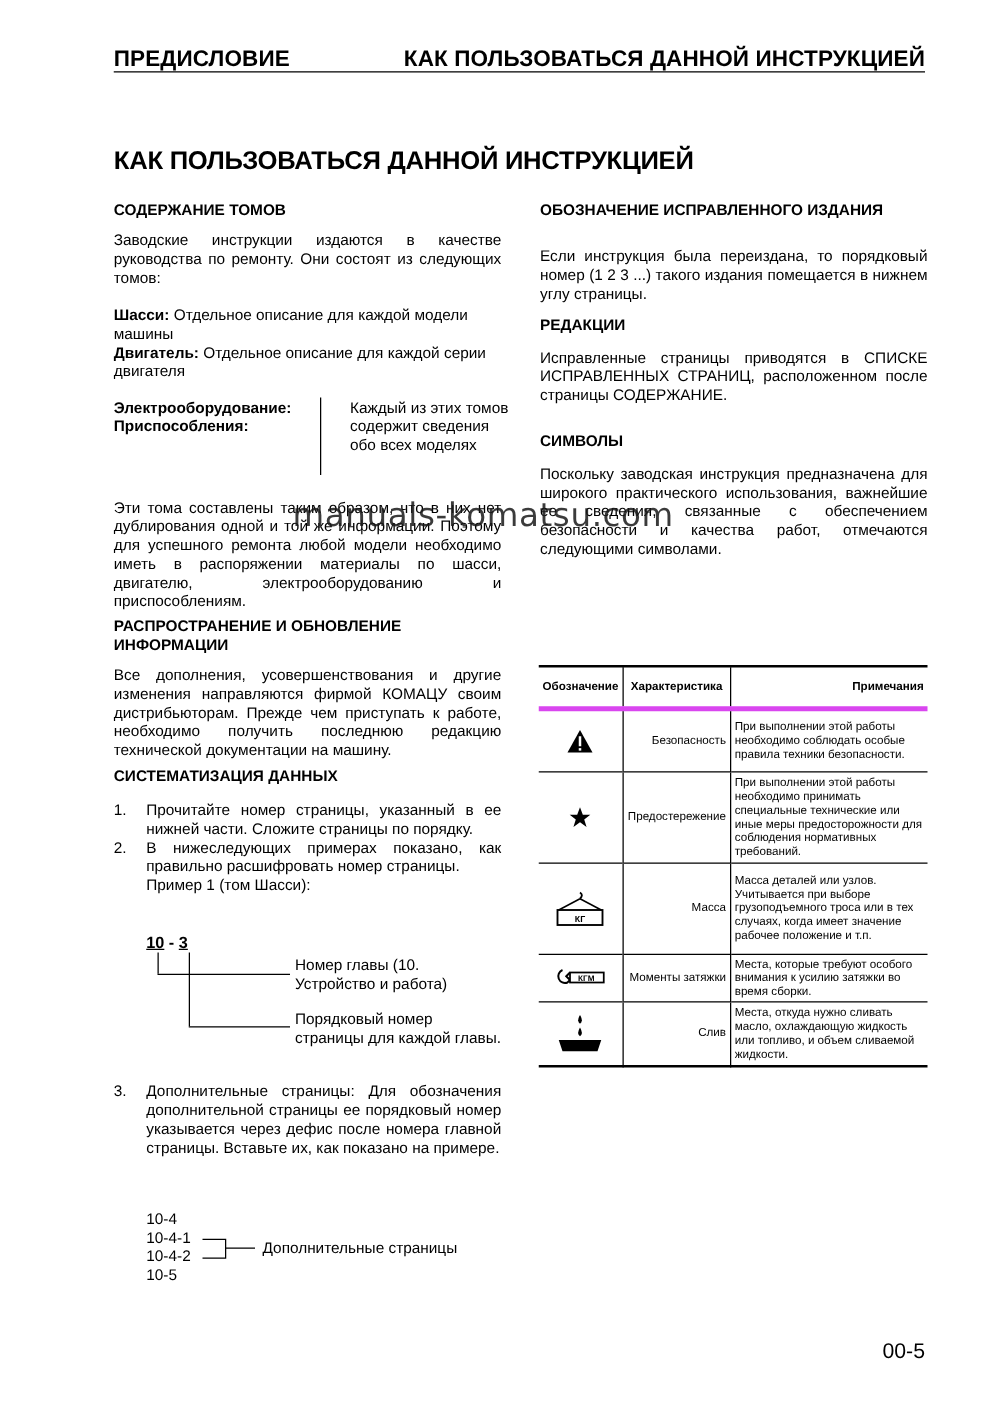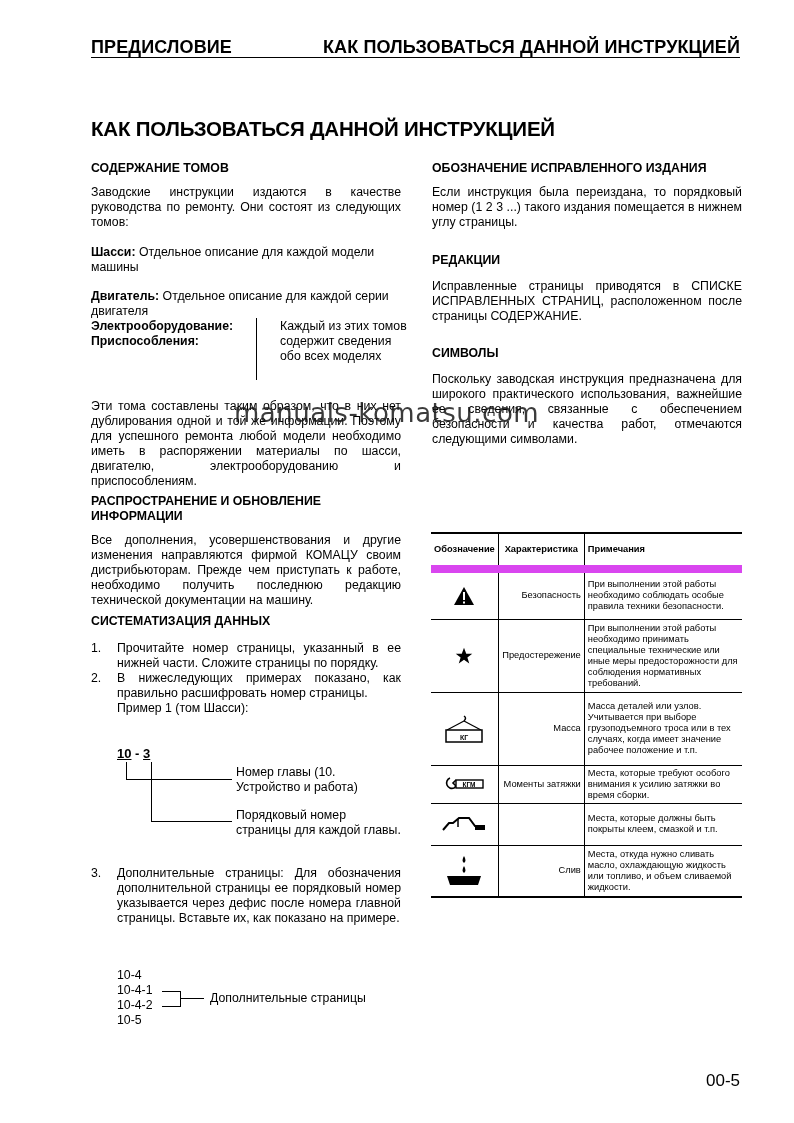--- a/index.html
+++ b/index.html
@@ -30,21 +30,21 @@
   .ex-label { left: 210px; top: 991px; font-size: 12.3px; }
   .watermark { left: 234px; top: 398px; font-size: 26px; color: #1a1a1a; letter-spacing: 0.5px;
                opacity: 0.85; font-family: "DejaVu Sans", sans-serif; }
   .pagenum { right: 54px; top: 1071px; font-size: 17px; }
   table.sym { position: absolute; left: 431px; top: 532px; width: 311px; border-collapse: collapse;
               font-size: 9.3px; line-height: 11px; }
   table.sym td, table.sym th { border-left: 1.5px solid #000; border-right: 1.5px solid #000; padding: 2px 3px; vertical-align: middle; }
   table.sym td:first-child, table.sym th:first-child { border-left: none; }
   table.sym td:last-child, table.sym th:last-child { border-right: none; }
   table.sym tr { border-bottom: 1.5px solid #000; }
-  table.sym thead tr { border-top: 2px solid #000; border-bottom: 8px solid #d946ef; }
+  table.sym thead tr { border-top: 2px solid #000; border-bottom: 4px solid #d946ef; }
   table.sym tbody tr:last-child { border-bottom: 2px solid #000; }
   table.sym th { font-weight: bold; text-align: center; height: 27px; }
   .c-sym { width: 56px; text-align: center; }
   .c-char { width: 79px; text-align: right; }
   .c-note { text-align: left; }
   .icon-box { display: inline-block; vertical-align: middle; }
 </style>
 </head>
 <body>
 
@@ -53,21 +53,21 @@
 <div class="abs hdr-rule"></div>
 
 <div class="abs title">КАК ПОЛЬЗОВАТЬСЯ ДАННОЙ ИНСТРУКЦИЕЙ</div>
 
 <div class="abs col-left h2" style="top:161px;">СОДЕРЖАНИЕ ТОМОВ</div>
 <div class="abs col-left p just" style="top:185px;">Заводские инструкции издаются в качестве руководства по ремонту.  Они состоят из следующих томов:</div>
 
 <div class="abs col-left p" style="top:245px;">
   <span class="b">Шасси:</span><span> Отдельное описание для каждой модели машины</span>
 </div>
-<div class="abs col-left p" style="top:289px;">
+<div class="abs col-left p" style="top:275px;">
   <span class="b">Двигатель:</span><span> Отдельное описание для каждой серии двигателя</span>
 </div>
 
 <div class="abs p b" style="left:91px; top:319px;">Электрооборудование:</div>
 <div class="abs p b" style="left:91px; top:334px;">Приспособления:</div>
 <div class="abs bracket"></div>
 <div class="abs bracket-text">Каждый из этих томов содержит сведения обо всех моделях</div>
 
 <div class="abs col-left p just" style="top:399px;">Эти тома составлены таким образом, что в них нет дублирования одной и той же информации. Поэтому для успешного ремонта любой модели необходимо иметь в распоряжении  материалы по шасси, двигателю, электрооборудованию и приспособлениям.</div>
 
@@ -111,34 +111,34 @@
   <div>10-4-2</div>
   <div>10-5</div>
 </div>
 <div class="line" style="left:162px; top:991px; width:18px; height:1px;"></div>
 <div class="line" style="left:162px; top:1006px; width:18px; height:1px;"></div>
 <div class="line" style="left:180px; top:991px; width:1px; height:16px;"></div>
 <div class="line" style="left:180px; top:998px; width:24px; height:1px;"></div>
 <div class="abs ex-label">Дополнительные страницы</div>
 
 <div class="abs col-right h2" style="top:161px;">ОБОЗНАЧЕНИЕ ИСПРАВЛЕННОГО ИЗДАНИЯ</div>
-<div class="abs col-right p just" style="top:185px;">Если инструкция была переиздана, то порядковый номер (1  2  3  ...) такого издания помещается в нижнем углу страницы.</div>
+<div class="abs col-right p just" style="top:198px;">Если инструкция была переиздана, то порядковый номер (1  2  3  ...) такого издания помещается в нижнем углу страницы.</div>
 
 <div class="abs col-right h2" style="top:253px;">РЕДАКЦИИ</div>
 <div class="abs col-right p just" style="top:279px;">Исправленные страницы приводятся в СПИСКЕ ИСПРАВЛЕННЫХ СТРАНИЦ, расположенном после страницы СОДЕРЖАНИЕ.</div>
 
 <div class="abs col-right h2" style="top:346px;">СИМВОЛЫ</div>
 <div class="abs col-right p just" style="top:372px;">Поскольку заводская инструкция предназначена для широкого практического использования, важнейшие ее сведения, связанные с обеспечением безопасности и качества работ, отмечаются следующими символами.</div>
 
 <table class="sym">
   <thead>
     <tr>
       <th class="c-sym">Обозначение</th>
       <th class="c-char">Характеристика</th>
-      <th class="c-note" style="text-align:left;">Примечания</th>
+      <th class="c-note" style="text-align:right;">Примечания</th>
     </tr>
   </thead>
   <tbody>
     <tr style="height:50px;">
       <td class="c-sym">
         <svg class="icon-box" width="22" height="20" viewBox="0 0 22 20">
           <polygon points="11,1 21,19 1,19" fill="#000"></polygon>
           <rect x="10" y="6" width="2" height="8" fill="#fff"></rect>
           <rect x="10" y="15.5" width="2" height="2" fill="#fff"></rect>
         </svg>
@@ -172,31 +172,20 @@
       <td class="c-sym">
         <svg class="icon-box" width="44" height="16" viewBox="0 0 44 16">
           <path d="M8,2 a5,5 0 1 0 4,10 l2,-2 l-3,-3 l3,-3" fill="none" stroke="#000" stroke-width="1.6"></path>
           <rect x="14" y="4" width="27" height="8" fill="#fff" stroke="#000" stroke-width="1.4"></rect>
           <text x="27" y="10.7" font-size="6.5" font-weight="bold" text-anchor="middle" font-family="Liberation Sans, sans-serif">КГМ</text>
         </svg>
       </td>
       <td class="c-char">Моменты затяжки</td>
       <td class="c-note">Места, которые требуют особого внимания к усилию затяжки во время сборки.</td>
     </tr>
-    <tr style="height:42px;">
-      <td class="c-sym">
-        <svg class="icon-box" width="46" height="20" viewBox="0 0 46 20">
-          <path d="M2,16 l6,-7 l4,0 l6,-5 l10,0 l6,8 l10,0" fill="none" stroke="#000" stroke-width="2"></path>
-          <line x1="17" y1="5" x2="17" y2="13" stroke="#000" stroke-width="1.5"></line>
-          <rect x="34" y="12" width="10" height="4" fill="#000"></rect>
-        </svg>
-      </td>
-      <td class="c-char"></td>
-      <td class="c-note">Места, которые должны быть покрыты клеем, смазкой и т.п.</td>
-    </tr>
     <tr style="height:52px;">
       <td class="c-sym">
         <svg class="icon-box" width="38" height="34" viewBox="0 0 38 34">
           <path d="M19,2 q-3,5 0,7 q3,-2 0,-7z" fill="#000"></path>
           <path d="M19,12 q-3,5 0,7 q3,-2 0,-7z" fill="#000"></path>
           <path d="M2,22 l34,0 l-3,9 l-28,0z" fill="#000"></path>
         </svg>
       </td>
       <td class="c-char">Слив</td>
       <td class="c-note">Места, откуда нужно сливать масло, охлаждающую жидкость или топливо, и объем сливаемой жидкости.</td>

